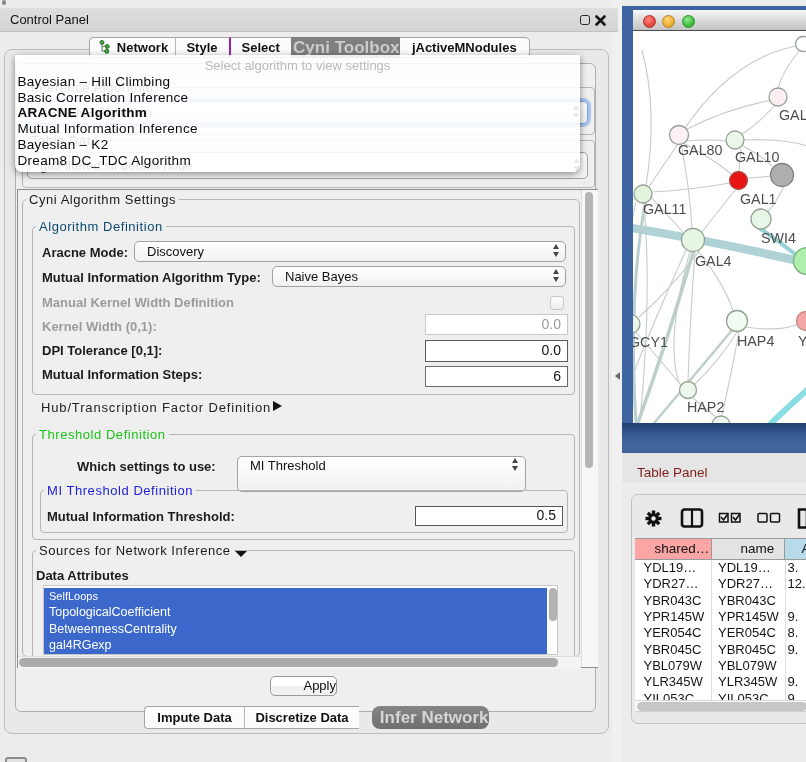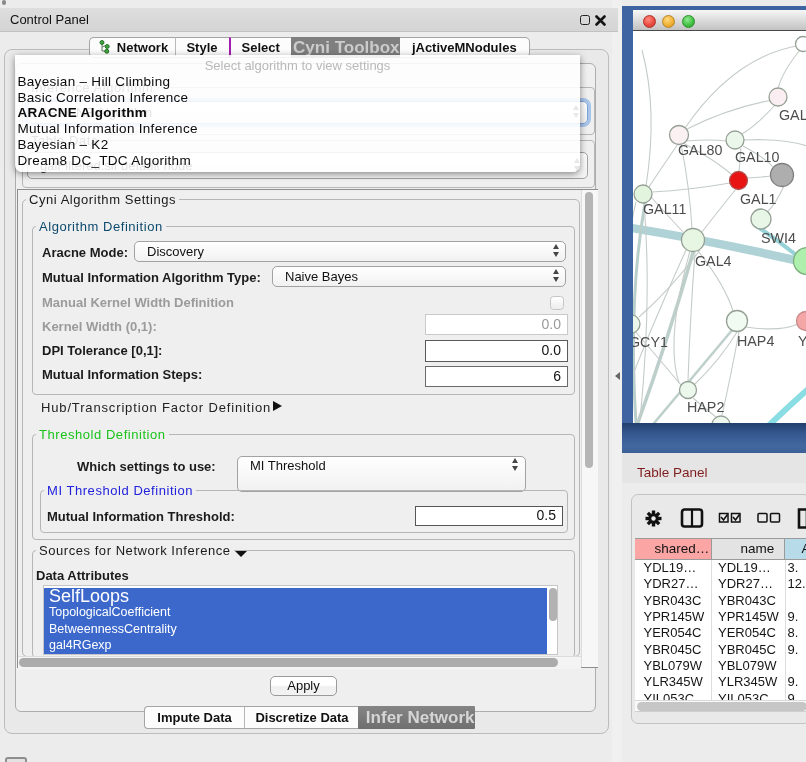--- a/index.html
+++ b/index.html
@@ -89,37 +89,37 @@
 <div class="gt" style="left:44px;top:484px;color:#2222dd">MI Threshold Definition</div>
 <div class="lbl" style="left:47px;top:509px">Mutual Information Threshold:</div>
 <div class="fld" style="left:415px;top:506px;width:148px;height:20px;border:1.5px solid #555;line-height:17px">0.5</div>
 
 <div class="grp" style="left:32px;top:550px;width:541px;height:106px"></div>
 <div class="gt" style="left:36px;top:544px;color:#1a1a1a">Sources for Network Inference</div>
 <div class="abs" style="left:235px;top:550.5px;width:0;height:0;border-left:6px solid transparent;border-right:6px solid transparent;border-top:6.5px solid #111"></div>
 <div class="lbl" style="left:36px;top:568px">Data Attributes</div>
 <div class="abs" style="left:43px;top:585px;width:515px;height:70px;background:#fff;border:1px solid #c6c6c6;box-sizing:border-box"></div>
 <div class="abs" style="left:44px;top:588px;width:503px;height:65.6px;background:#3c68cc"></div>
-<div class="abs" style="left:49px;top:588px;width:400px;height:16.4px;line-height:16.4px;font-size:18px;color:#fff">SelfLoops</div>
+<div class="abs" style="left:49px;top:588px;width:400px;height:16.4px;line-height:16.4px;font-size:11px;color:#fff">SelfLoops</div>
 <div class="abs" style="left:49px;top:604.4px;width:400px;height:16.4px;line-height:16.4px;font-size:12.5px;color:#fff">TopologicalCoefficient</div>
 <div class="abs" style="left:49px;top:620.8px;width:400px;height:16.4px;line-height:16.4px;font-size:12.5px;color:#fff">BetweennessCentrality</div>
 <div class="abs" style="left:49px;top:637.2px;width:400px;height:16.4px;line-height:16.4px;font-size:12.5px;color:#fff">gal4RGexp</div>
 <div class="abs" style="left:548.5px;top:588px;width:8.5px;height:33px;background:#b2b2b2;border-radius:4px"></div>
 
 <div class="abs" style="left:581px;top:190px;width:16px;height:477px;background:#f7f7f7;border-left:1px solid #dcdcdc"></div>
 <div class="abs" style="left:584.5px;top:191.5px;width:8.5px;height:276px;background:#b5b5b5;border-radius:4.5px"></div>
 
 <div class="abs" style="left:18px;top:656px;width:563px;height:12px;background:#f4f4f4;border-top:1px solid #dcdcdc"></div>
 <div class="abs" style="left:19px;top:657.5px;width:539px;height:9px;background:#ababab;border-radius:4.5px"></div>
 
-<div class="abs" style="left:270px;top:676px;width:67px;height:20px;background:linear-gradient(#ffffff 0%,#ffffff 45%,#f0f0f0 55%,#f3f3f3 100%);border:1px solid #9a9a9a;border-radius:5px;box-sizing:border-box;text-align:center;line-height:18px;font-size:13px;color:#111">Apply</div>
+<div class="abs" style="left:270px;top:676px;width:67px;height:20px;background:linear-gradient(#ffffff 0%,#ffffff 45%,#f0f0f0 55%,#f3f3f3 100%);border:1px solid #9a9a9a;border-radius:5px;box-sizing:border-box;text-align:right;line-height:18px;font-size:13px;color:#111">Apply</div>
 
 <div class="tab" style="left:144px;top:706px;width:100px;height:23px;line-height:22px;border-left:1px solid #a5a5a5;border-radius:4px 0 0 4px">Impute Data</div>
 <div class="tab" style="left:244px;top:706px;width:115px;height:23px;line-height:22px;border-left:1px solid #b5b5b5">Discretize Data</div>
-<div class="seg" style="left:358px;top:706px;width:116.5px;height:23px;line-height:23px;background:linear-gradient(#858585,#6f6f6f);color:#d6d6d6;border-radius:1px">Infer Network</div>
+<div class="seg" style="left:372px;top:706px;width:116.5px;height:23px;line-height:23px;background:linear-gradient(#858585,#6f6f6f);color:#d6d6d6;border-radius:8px">Infer Network</div>
 
 <div class="abs" style="left:5px;top:757px;width:18px;height:12px;border:2px solid #8e8e8e;background:#e2e2e2;border-radius:3px"></div>
 
 <div class="tab" style="left:88.5px;top:37px;width:86px;height:21px;line-height:20px;border-left:1px solid #a5a5a5;border-radius:5px 0 0 5px;padding-left:21px;box-sizing:border-box">Network</div>
 <svg class="abs" style="left:98px;top:39px" width="13" height="15" viewBox="0 0 13 15">
  <path d="M4 4.5 L4 12 L8.5 12 M4 8 L8.7 6.2" stroke="#607860" stroke-width="1" fill="none"></path>
  <circle cx="4" cy="3.5" r="2" fill="#3fa53f" stroke="#1c661c" stroke-width="0.9"></circle>
  <circle cx="9.2" cy="7.5" r="2" fill="#3fa53f" stroke="#1c661c" stroke-width="0.9"></circle>
  <circle cx="8.8" cy="12.3" r="2" fill="#3fa53f" stroke="#1c661c" stroke-width="0.9"></circle>
 </svg>

